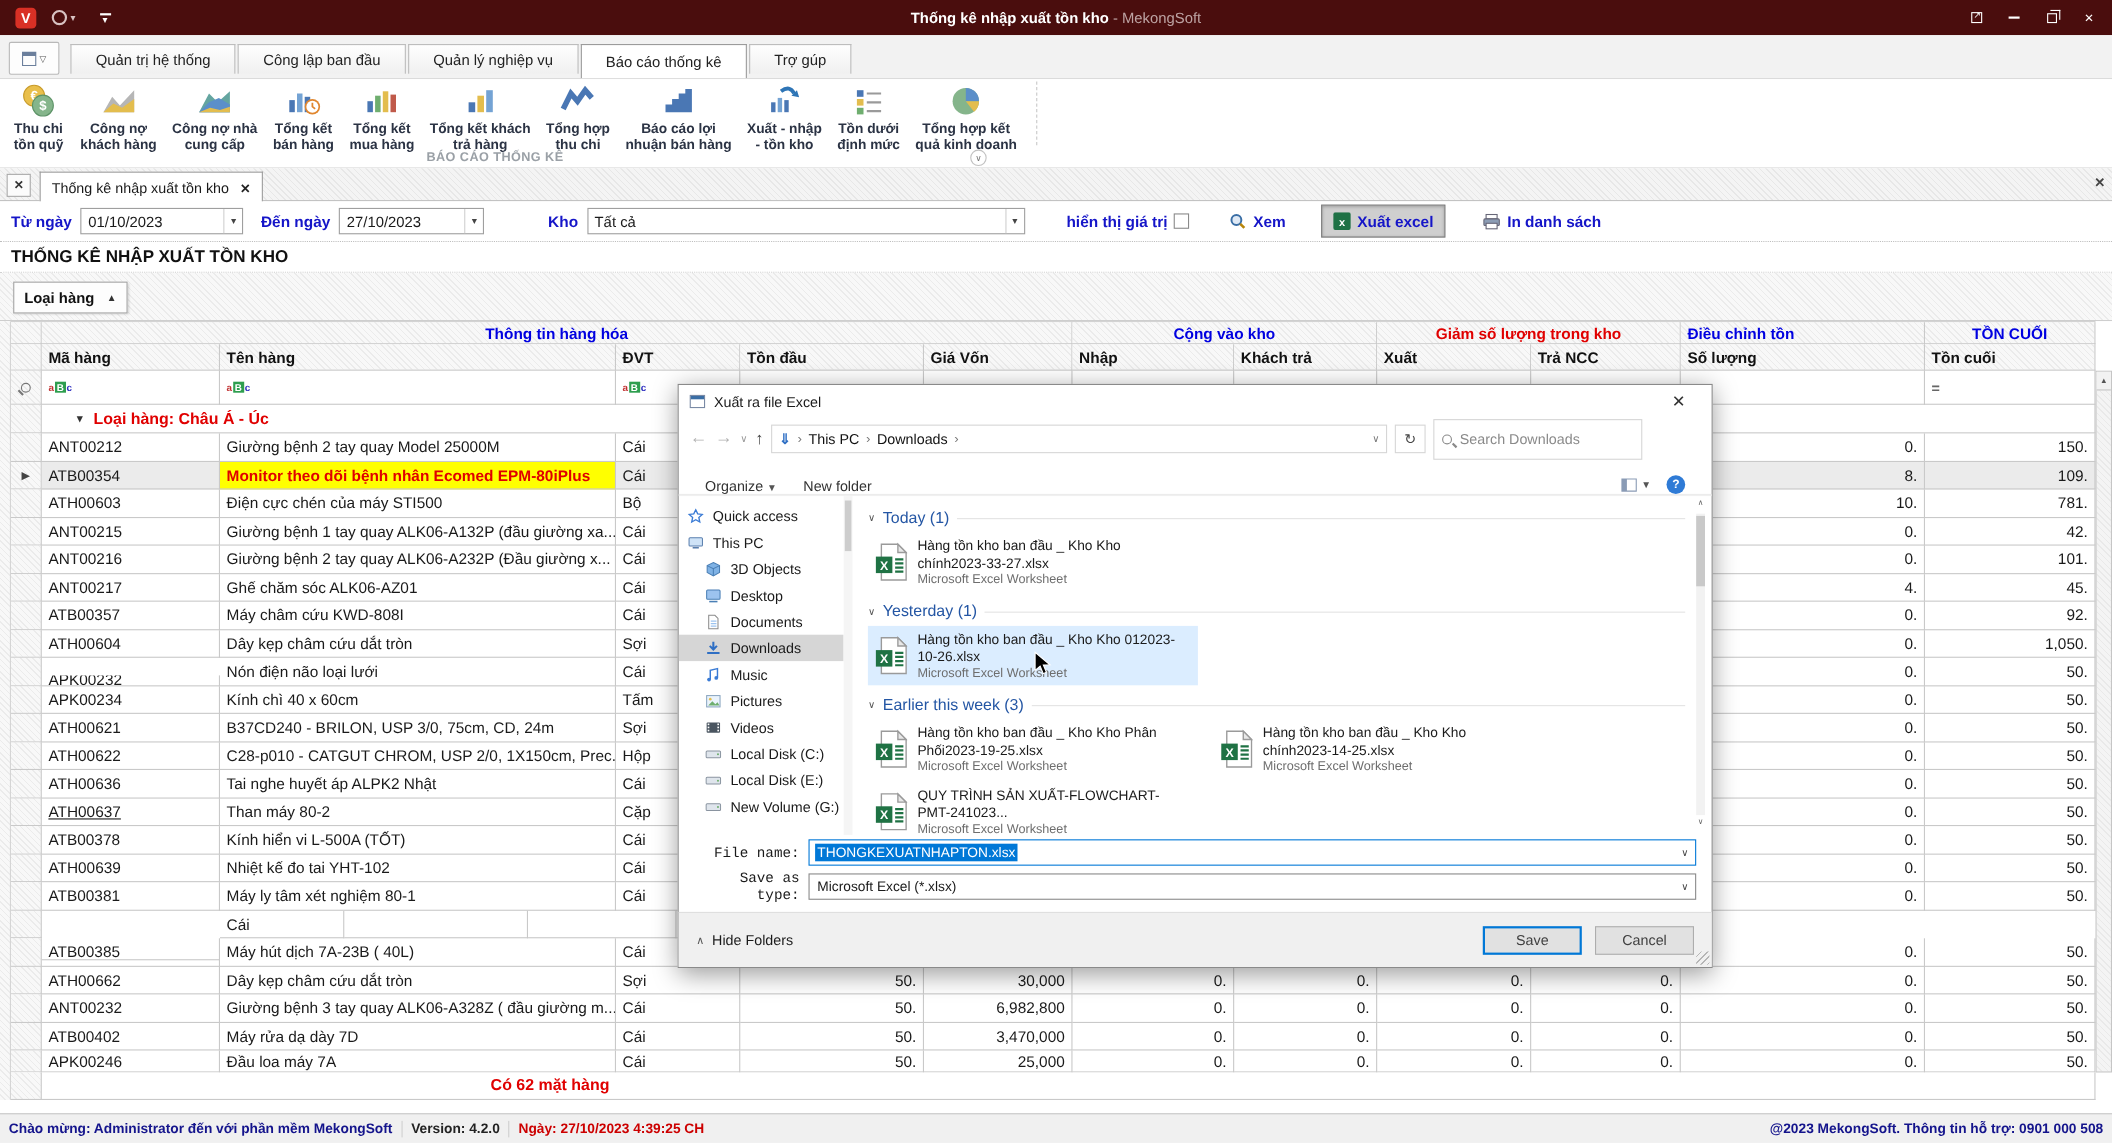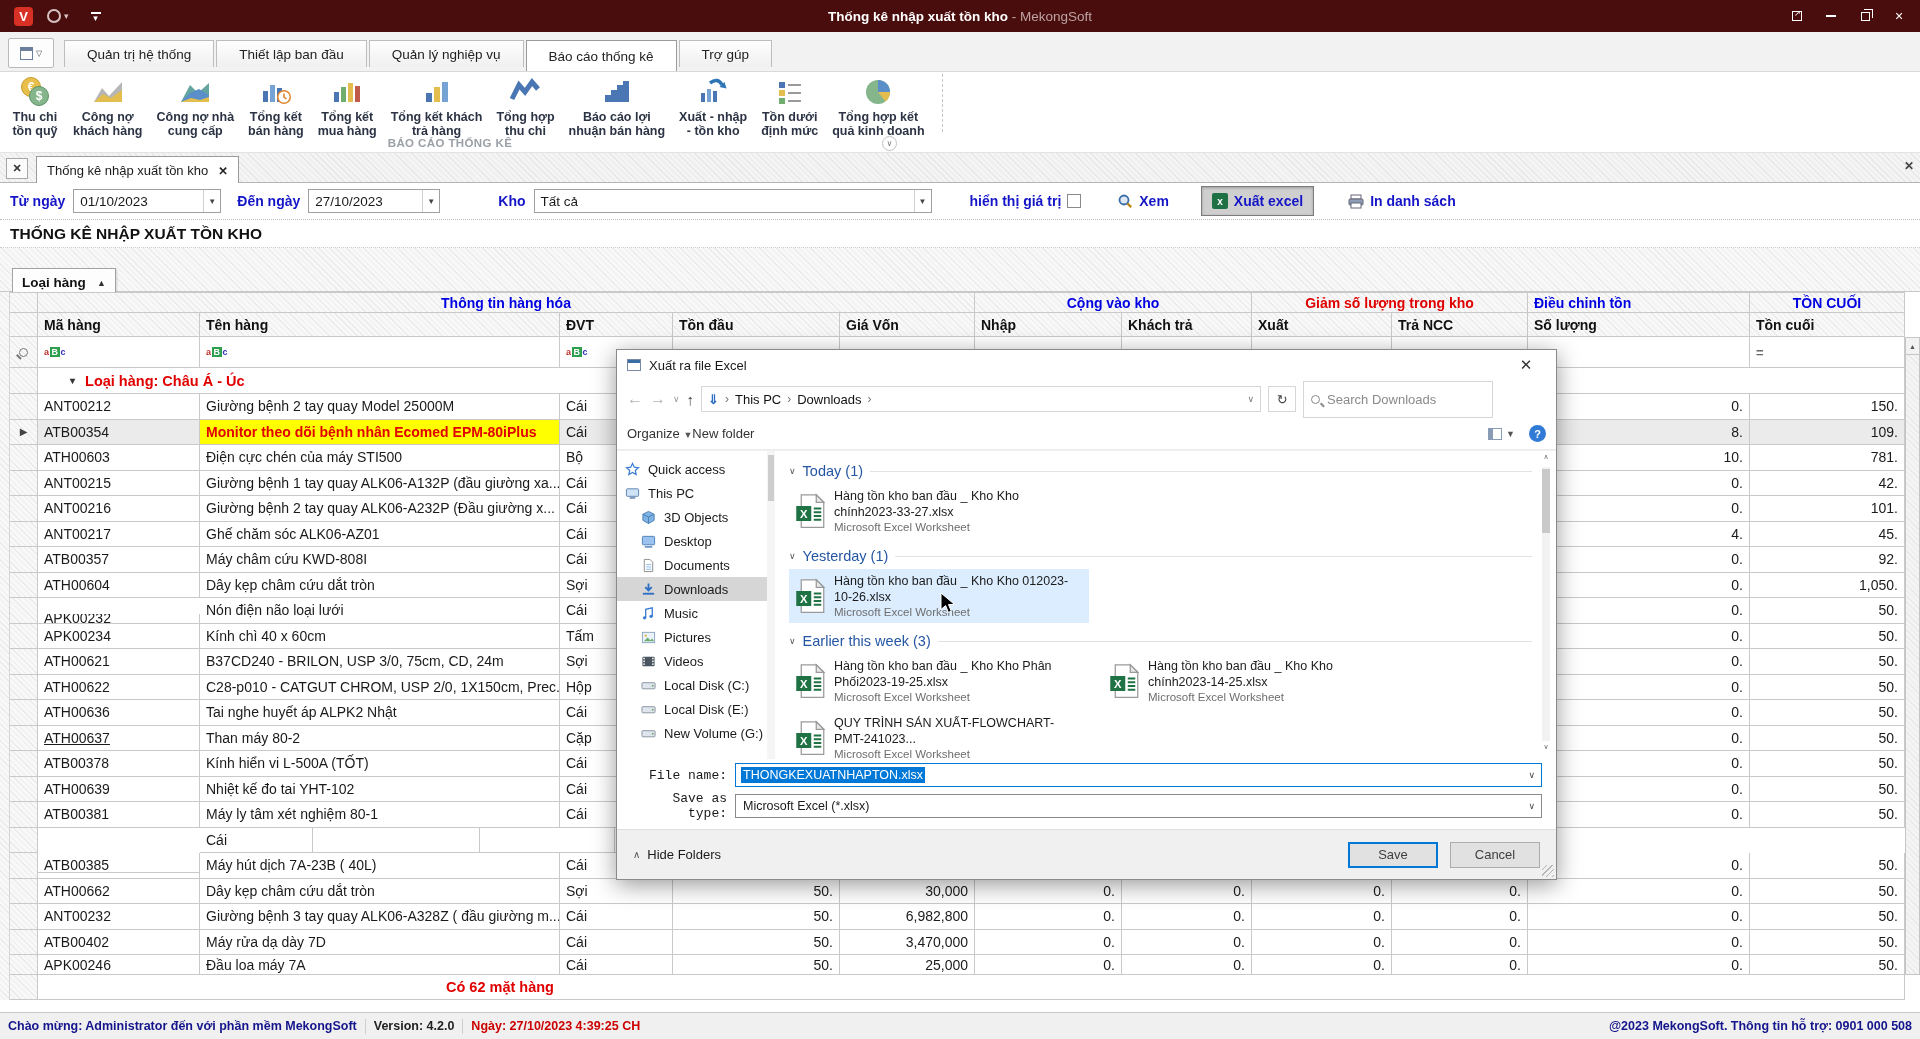--- a/index.html
+++ b/index.html
@@ -70,21 +70,21 @@
     display:flex; align-items:center; justify-content:center; font-size:8px; color:#444; }
   .chk { width:14px; height:14px; border:1px solid #8a8a8a; background:#fff; margin-left:6px; }
   .fbtn { display:flex; align-items:center; gap:6px; color:#1515c8; font-weight:bold; font-size:14px; white-space:nowrap; }
   .excelbtn { display:flex; align-items:center; gap:6px; background:#cfcfcf; border:1px solid #7c7c7c; height:30px; padding:0 10px;
     box-shadow:inset 0 1px 3px rgba(0,0,0,.25); color:#1515c8; font-weight:bold; font-size:14px; }
 
   .reporttitle { position:absolute; left:0; top:220px; width:1920px; height:28px; border-bottom:1px dotted #c9c9c9; }
   .reporttitle span { position:absolute; left:10px; top:5px; font-size:15.5px; font-weight:bold; color:#111; }
 
   .grouppanel { position:absolute; left:0; top:248px; width:1920px; height:44px; border-bottom:1px solid #c9c9c9; }
-  .gchip { position:absolute; left:12px; top:20px; height:29px; min-width:104px; background:#fdfdfd; border:1px solid #a3a3a3;
+  .gchip { position:absolute; left:12px; top:8px; height:29px; min-width:104px; background:#fdfdfd; border:1px solid #a3a3a3;
     box-shadow:1px 1px 2px rgba(0,0,0,.15); display:flex; align-items:center; justify-content:space-between; padding:0 9px; gap:10px; }
   .gchip .t { font-size:13.5px; font-weight:bold; color:#111; }
   .gchip .a { font-size:9px; color:#333; }
 
   
   #grid { position:absolute; left:0; top:292px; width:1920px; height:708px; background:#fff; }
   #grid-rows { position:absolute; left:10px; top:0; }
   .lgutter { position:absolute; left:0; top:0; width:10px; height:708px; border-right:1px solid #d5d5d5; }
   .gr { display:flex; }
   .gc { border-right:1px solid #c9c9c9; border-bottom:1px solid #c9c9c9; display:flex; align-items:center;
@@ -140,21 +140,21 @@
   .nav-up { font-size:15px; color:#444; }
   .addrbox { width:560px; height:26px; border:1px solid #d6d6d6; display:flex; align-items:center; padding:0 6px; gap:6px; }
   .addrbox .sep { color:#777; font-size:12px; }
   .addrbox .crumb { color:#111; }
   .addr-dl { font-size:13px; color:#2f6fc4; font-weight:bold; }
   .addr-chev { margin-left:auto; font-size:9px; color:#777; }
   .refreshbox { width:28px; height:26px; border:1px solid #d6d6d6; display:flex; align-items:center; justify-content:center; color:#444; font-size:13px; }
   .searchbox { width:190px; height:37px; border:1px solid #d6d6d6; display:flex; align-items:center; padding:0 7px; gap:7px; color:#8a8a8a; }
   .ic-search { width:9px; height:9px; border:1.6px solid #8a8a8a; border-radius:50%; position:relative; display:inline-block; }
   .ic-search:after { content:""; position:absolute; left:8px; top:8px; width:5px; height:1.6px; background:#8a8a8a; transform:rotate(45deg); }
-  .dlg-toolbar { height:32px; display:flex; align-items:center; padding:0 10px; border-bottom:1px solid #ececec; color:#333; }
+  .dlg-toolbar { height:32px; display:flex; align-items:flex-end; padding:0 24px; gap:24px; border-bottom:1px solid #ececec; color:#333; }
   .tb-right { margin-left:auto; display:flex; align-items:center; gap:14px; }
   .viewic { width:14px; height:12px; border:1px solid #8a9bb5; border-left:5px solid #8a9bb5; }
   .helpic { width:17px; height:17px; border-radius:50%; background:#2f7bd6; color:#fff; font-size:11px; font-weight:bold;
     display:flex; align-items:center; justify-content:center; }
   .dlg-body { flex:1; display:flex; border-top:1px solid #f0f0f0; overflow:hidden; }
   .dlg-side { width:150px; padding-top:6px; overflow:hidden; }
   .sideitem { height:24px; display:flex; align-items:center; gap:8px; padding-left:8px; white-space:nowrap; color:#1a1a1a; }
   .sideitem.child { padding-left:24px; }
   .sideitem.sel { background:#d6d6d6; }
   .sideitem svg { width:15px; height:15px; flex:none; }
@@ -222,21 +222,21 @@
   </div>
 </div>
 
 <div class="menurow">
   <div class="appmenu">
     <span class="grid-ic"></span>
       <span class="dn">▽</span>
   </div>
   <div id="menu-tabs">
       <div class="mtab">Quản trị hệ thống</div>
-      <div class="mtab">Thiết lập ban đầu</div>
+      <div class="mtab">Công lập ban đầu</div>
       <div class="mtab">Quản lý nghiệp vụ</div>
       <div class="mtab active">Báo cáo thống kê</div>
       <div class="mtab">Trợ gúp</div>
     </div>
 </div>
 
 <div class="ribbon">
   <div id="ribbon-items" style="display:flex">
       <div class="ritem">
         <div class="ricon"><svg viewBox="0 0 34 34">

